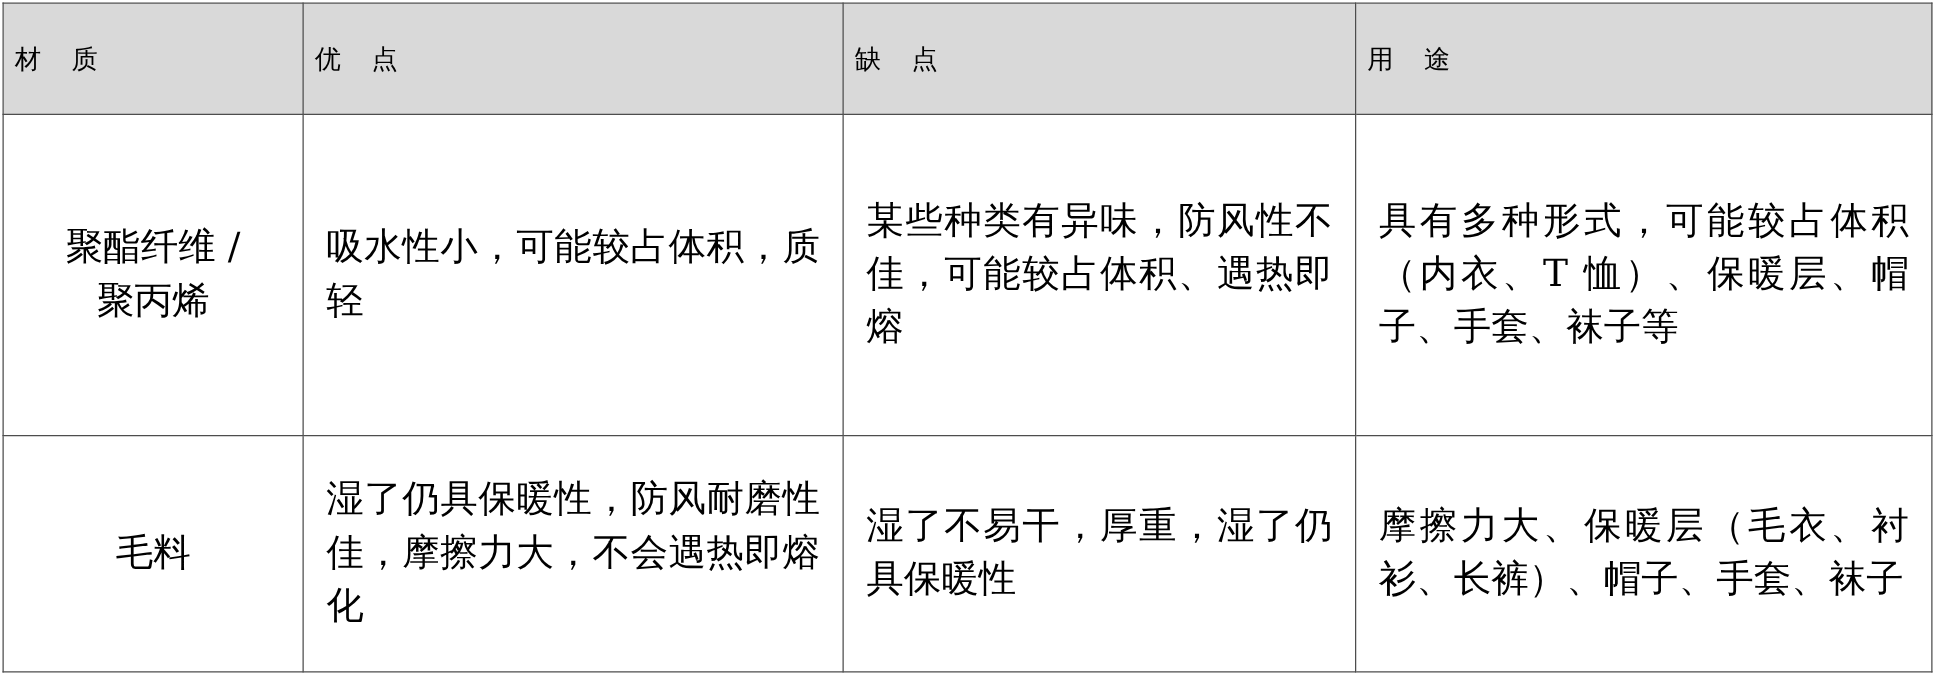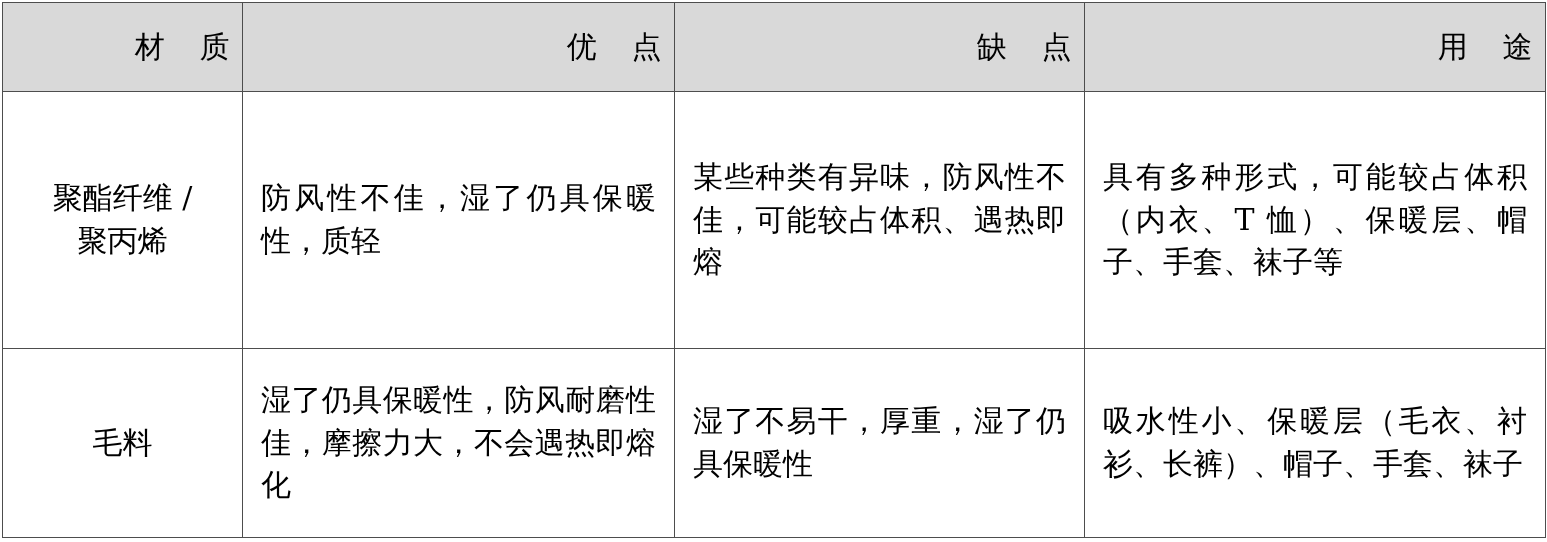--- a/index.html
+++ b/index.html
@@ -32,23 +32,23 @@
 
   table.fabric-table th,
   table.fabric-table td {
     border: 1px solid #4d4d4d;
     vertical-align: middle;
     padding: 0;
   }
   table.fabric-table thead th {
     background: #d9d9d9;
     height: 88px;
-    text-align: right;
+    text-align: left;
     font-weight: normal;
-    font-size: 30px;
+    font-size: 21px;
     letter-spacing: 0.42em;
     text-indent: 0.42em;
     margin-top: 20px;
   }
   table.fabric-table tbody td {
     font-size: 30px;
     line-height: 1.42;
     background: #ffffff;
   }
   .cell-pad {
@@ -88,38 +88,38 @@
         <th>用  途</th>
       </tr>
     </thead>
     <tbody>
       <tr class="row-1">
         <td class="c-material">
           <div class="cell-pad nowrapline">聚酯纤维 /
 聚丙烯</div>
         </td>
         <td>
-          <div class="cell-pad just">防风性不佳，湿了仍具保暖性，质轻</div>
+          <div class="cell-pad just">吸水性小，可能较占体积，质轻</div>
         </td>
         <td>
           <div class="cell-pad just">某些种类有异味，防风性不佳，可能较占体积、遇热即熔</div>
         </td>
         <td>
           <div class="cell-pad just">具有多种形式，可能较占体积（内衣、T 恤）、保暖层、帽子、手套、袜子等</div>
         </td>
       </tr>
       <tr class="row-2">
         <td class="c-material">
           <div class="cell-pad nowrapline">毛料</div>
         </td>
         <td>
           <div class="cell-pad just">湿了仍具保暖性，防风耐磨性佳，摩擦力大，不会遇热即熔化</div>
         </td>
         <td>
           <div class="cell-pad just">湿了不易干，厚重，湿了仍具保暖性</div>
         </td>
         <td>
-          <div class="cell-pad just">吸水性小、保暖层（毛衣、衬衫、长裤）、帽子、手套、袜子</div>
+          <div class="cell-pad just">摩擦力大、保暖层（毛衣、衬衫、长裤）、帽子、手套、袜子</div>
         </td>
       </tr>
     </tbody>
   </table>
 </div>
 
 </body></html>

